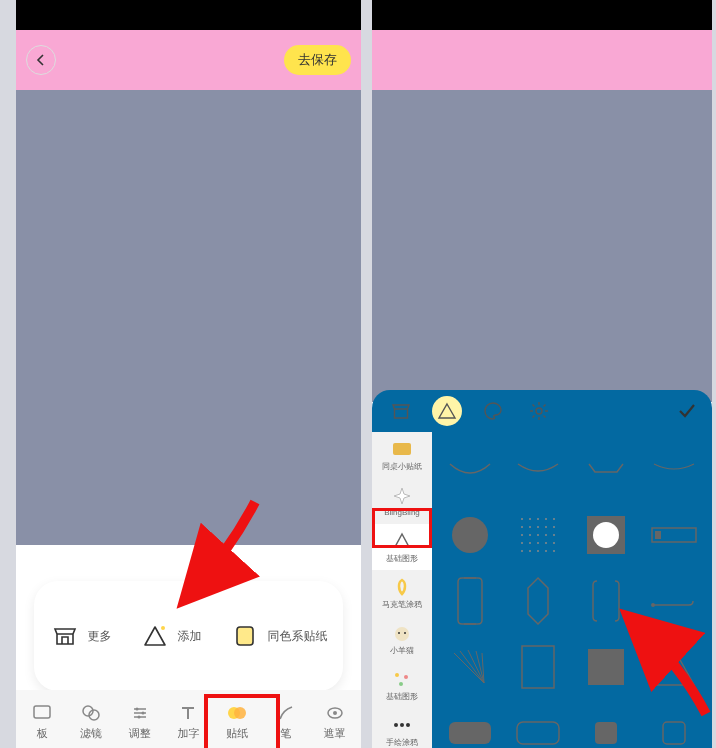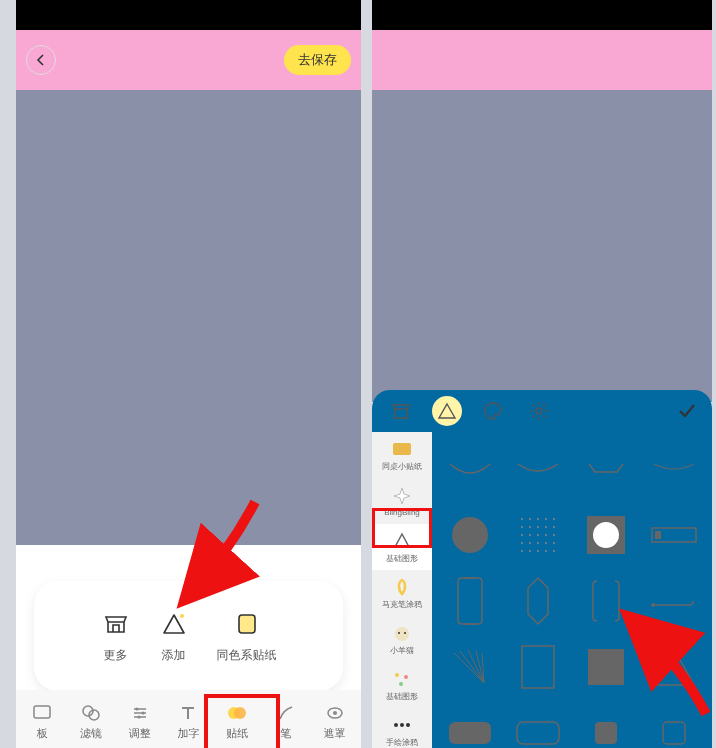--- a/index.html
+++ b/index.html
@@ -25,21 +25,21 @@
   .canvas-area { background: #8990a7; margin: 0; }
   .left .canvas-area { height: 455px; }
   .right .canvas-area { height: 312px; }
 
   
   .sticker-popup {
     margin: 36px 18px 0; background: #fff; border-radius: 24px; height: 110px;
     box-shadow: 0 4px 12px rgba(0,0,0,.08);
     display: flex; align-items: center; justify-content: center; gap: 28px;
   }
-  .sticker-option { display: flex; flex-direction: column; align-items: center; gap: 8px; }
+  .sticker-option { display: flex; align-items: center; gap: 8px; }
   .sticker-option .ic { width: 30px; height: 30px; display: flex; align-items: center; justify-content: center; }
   .sticker-option .lbl { font-size: 12px; color: #555; }
 
   
   .bottom-toolbar {
     position: absolute; bottom: 0; left: 0; right: 0; height: 58px; background: #f7f7f7;
     display: flex; align-items: center; justify-content: space-around; padding: 4px 2px 0;
   }
   .tool-item { display: flex; flex-direction: column; align-items: center; gap: 2px; width: 46px; }
   .tool-item .ti { width: 22px; height: 22px; display: flex; align-items: center; justify-content: center; }

